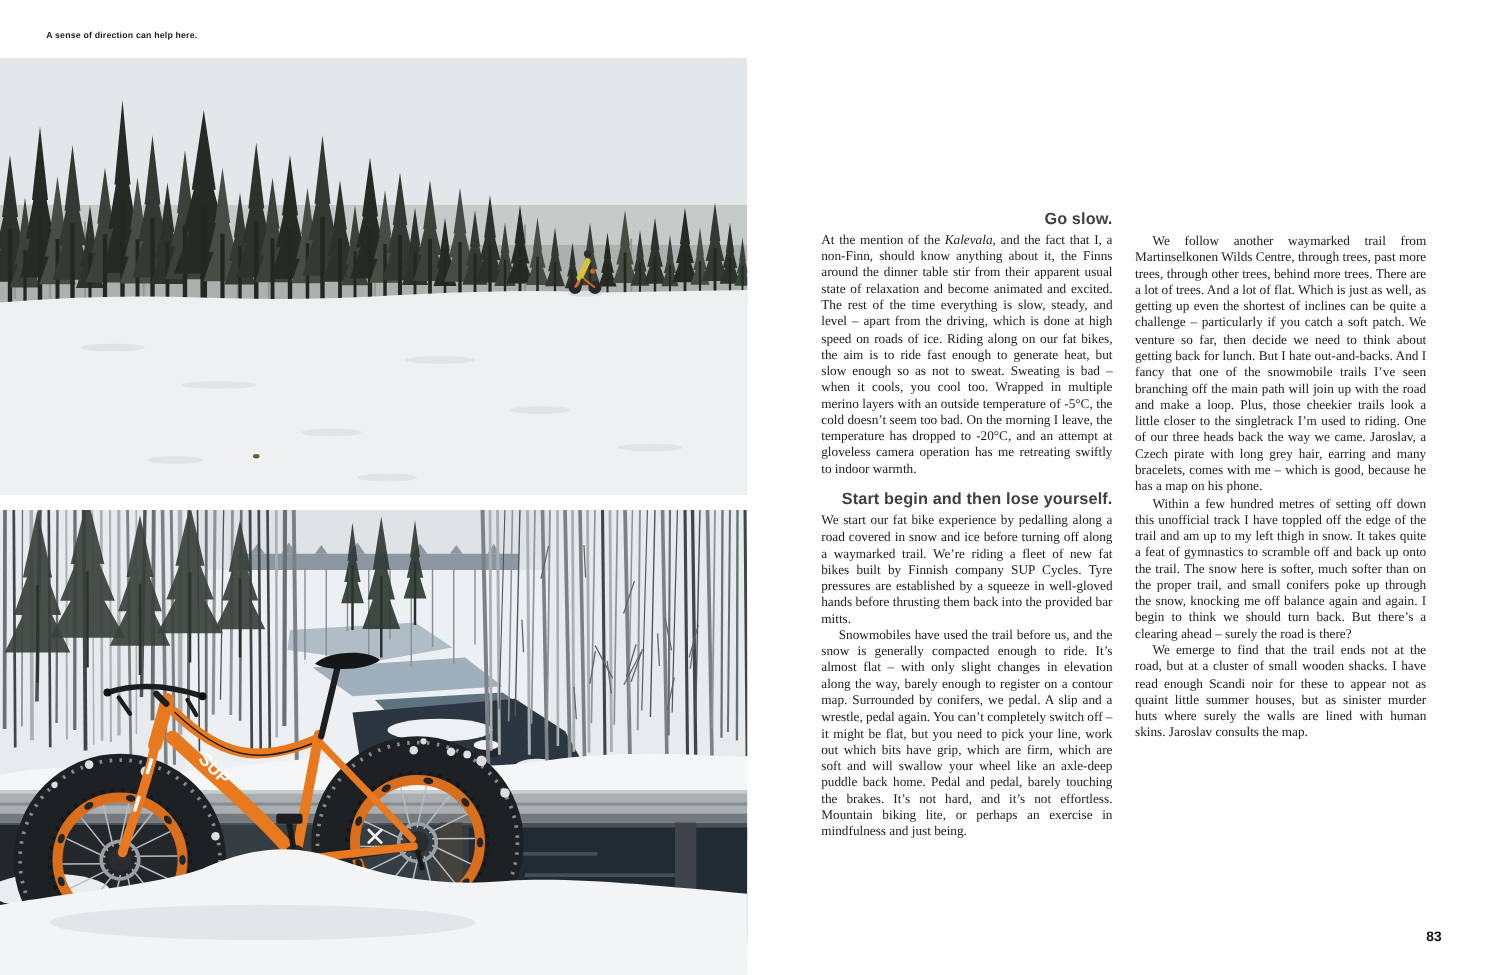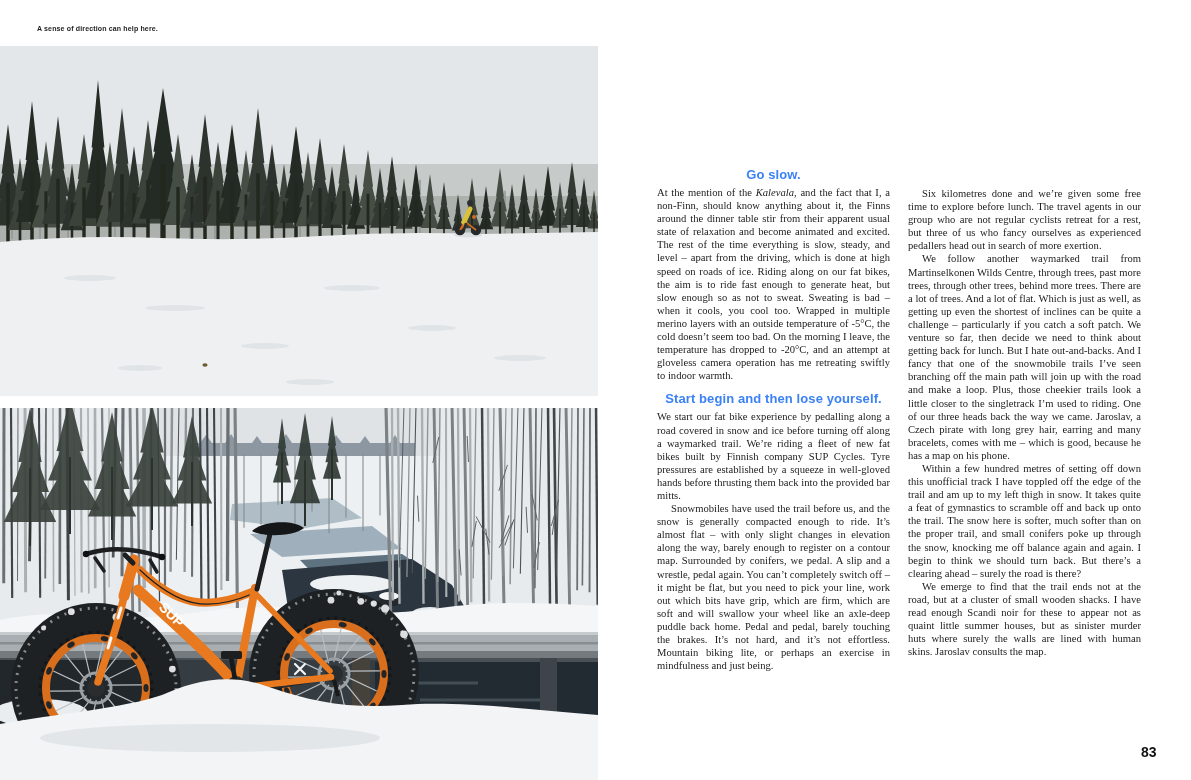--- a/index.html
+++ b/index.html
@@ -8,25 +8,25 @@
   .caption{position:absolute;left:37px;top:25px;font-size:7px;font-weight:bold;
            letter-spacing:.15px;color:#1d1d1d;}
   .photo{position:absolute;left:0;overflow:hidden;line-height:0;}
   #photo-top{top:46px;width:598px;height:350px;}
   #photo-bottom{top:408px;width:598px;height:372px;}
   .col{position:absolute;width:233px;text-align:justify;
        font-family:"Liberation Serif",serif;font-size:10.6px;line-height:13.1px;color:#1b1b1b;}
   #col1{left:657px;top:167px;}
   #col2{left:908px;top:187px;}
   .head{font-family:"Liberation Sans",sans-serif;font-size:13px;font-weight:bold;
-        letter-spacing:.1px;margin:0 0 4px 0;color:#3b82f6;text-align:center;line-height:15px;}
+        letter-spacing:.1px;margin:0 0 4px 0;color:#404040;text-align:right;line-height:15px;}
   .head2{margin-top:9px;}
   .col p{margin:0;}
   .col p.indent{text-indent:14px;}
-  .folio{position:absolute;left:1141px;top:744px;font-size:14px;font-weight:bold;color:#111;}
+  .folio{position:absolute;left:1141px;top:744px;font-size:11px;font-weight:bold;color:#111;}
 </style>
 </head>
 <body>
 
 <div class="caption">A sense of direction can help here.</div>
 
 <div class="photo" id="photo-top">
   <svg width="598" height="350" viewBox="0 0 598 350">
     <rect x="0" y="0" width="598" height="350" fill="#e4e7e9"></rect>
     <rect x="0" y="118" width="598" height="78" fill="#a7ada9" opacity="0.5"></rect>
@@ -436,19 +436,18 @@
 
 <div class="col" id="col1">
   <h2 class="head">Go slow.</h2>
   <p><span>At the mention of the </span><i>Kalevala</i><span>, and the fact that I, a non-Finn, should know anything about it, the Finns around the dinner table stir from their apparent usual state of relaxation and become animated and excited. The rest of the time everything is slow, steady, and level – apart from the driving, which is done at high speed on roads of ice. Riding along on our fat bikes, the aim is to ride fast enough to generate heat, but slow enough so as not to sweat. Sweating is bad – when it cools, you cool too. Wrapped in multiple merino layers with an outside temperature of -5°C, the cold doesn’t seem too bad. On the morning I leave, the temperature has dropped to -20°C, and an attempt at gloveless camera operation has me retreating swiftly to indoor warmth.</span></p>
   <h2 class="head head2">Start begin and then lose yourself.</h2>
   <p>We start our fat bike experience by pedalling along a road covered in snow and ice before turning off along a waymarked trail. We’re riding a fleet of new fat bikes built by Finnish company SUP Cycles. Tyre pressures are established by a squeeze in well-gloved hands before thrusting them back into the provided bar mitts.</p>
   <p class="indent">Snowmobiles have used the trail before us, and the snow is generally compacted enough to ride. It’s almost flat – with only slight changes in elevation along the way, barely enough to register on a contour map. Surrounded by conifers, we pedal. A slip and a wrestle, pedal again. You can’t completely switch off – it might be flat, but you need to pick your line, work out which bits have grip, which are firm, which are soft and will swallow your wheel like an axle-deep puddle back home. Pedal and pedal, barely touching the brakes. It’s not hard, and it’s not effortless. Mountain biking lite, or perhaps an exercise in mindfulness and just being.</p>
 </div>
 
 <div class="col" id="col2">
-  <p class="indent">Six kilometres done and we’re given some free time to explore before lunch. The travel agents in our group who are not regular cyclists retreat for a rest, but three of us who fancy ourselves as experienced pedallers head out in search of more exertion.</p>
   <p class="indent">We follow another waymarked trail from Martinselkonen Wilds Centre, through trees, past more trees, through other trees, behind more trees. There are a lot of trees. And a lot of flat. Which is just as well, as getting up even the shortest of inclines can be quite a challenge – particularly if you catch a soft patch. We venture so far, then decide we need to think about getting back for lunch. But I hate out-and-backs. And I fancy that one of the snowmobile trails I’ve seen branching off the main path will join up with the road and make a loop. Plus, those cheekier trails look a little closer to the singletrack I’m used to riding. One of our three heads back the way we came. Jaroslav, a Czech pirate with long grey hair, earring and many bracelets, comes with me – which is good, because he has a map on his phone.</p>
   <p class="indent">Within a few hundred metres of setting off down this unofficial track I have toppled off the edge of the trail and am up to my left thigh in snow. It takes quite a feat of gymnastics to scramble off and back up onto the trail. The snow here is softer, much softer than on the proper trail, and small conifers poke up through the snow, knocking me off balance again and again. I begin to think we should turn back. But there’s a clearing ahead – surely the road is there?</p>
   <p class="indent">We emerge to find that the trail ends not at the road, but at a cluster of small wooden shacks. I have read enough Scandi noir for these to appear not as quaint little summer houses, but as sinister murder huts where surely the walls are lined with human skins. Jaroslav consults the map.</p>
 </div>
 
 <div class="folio">83</div>
 
 </body></html>

